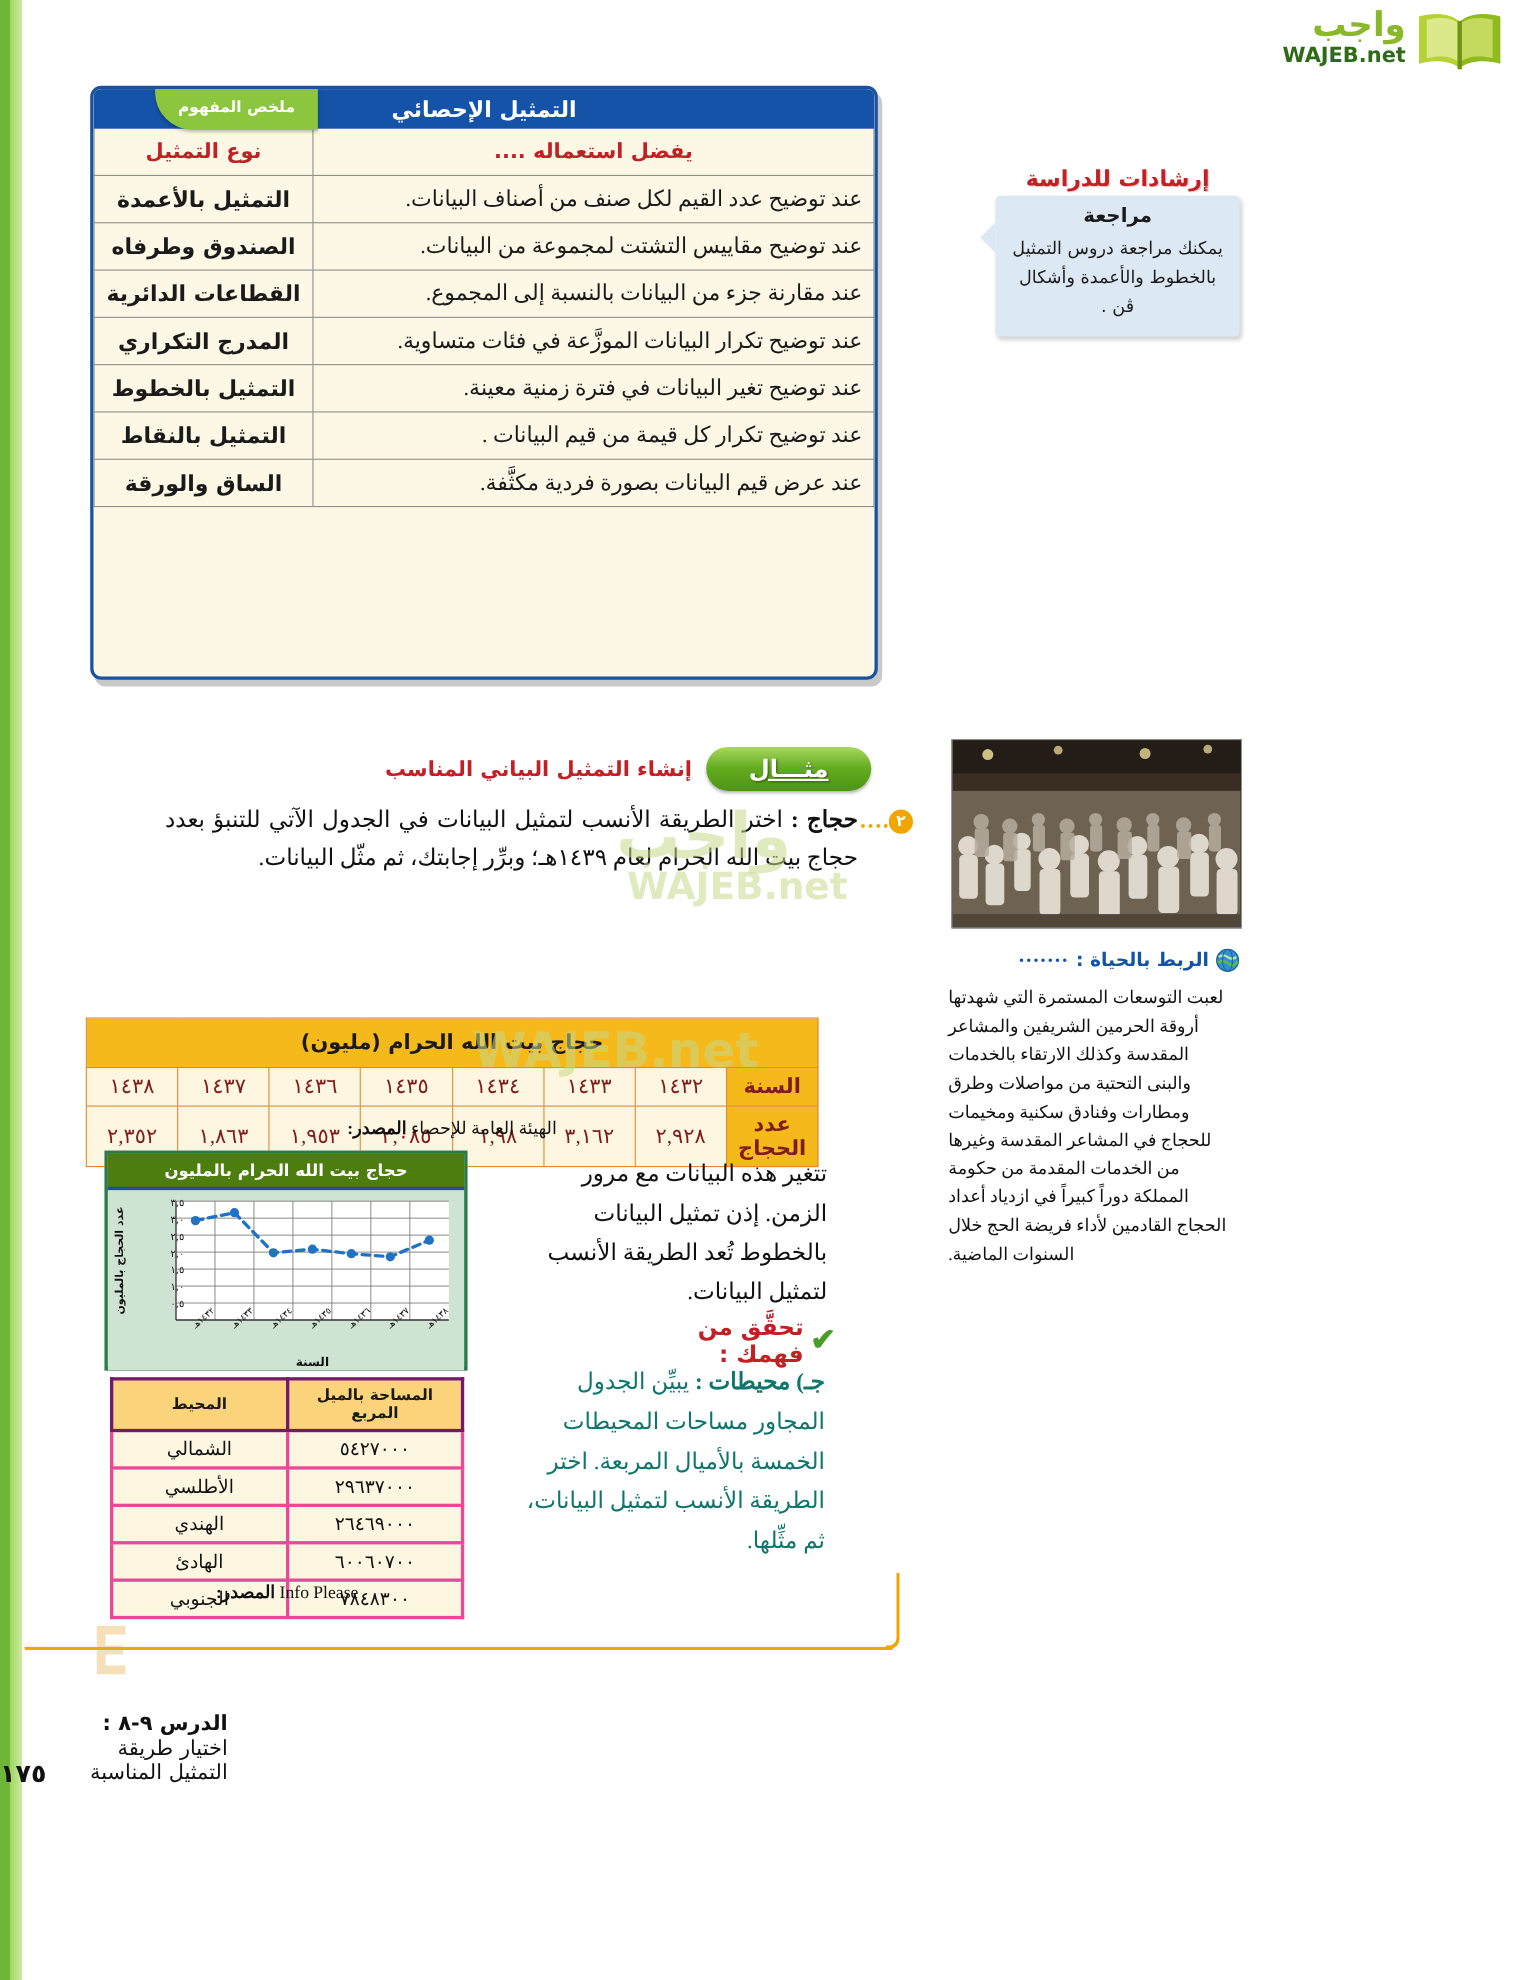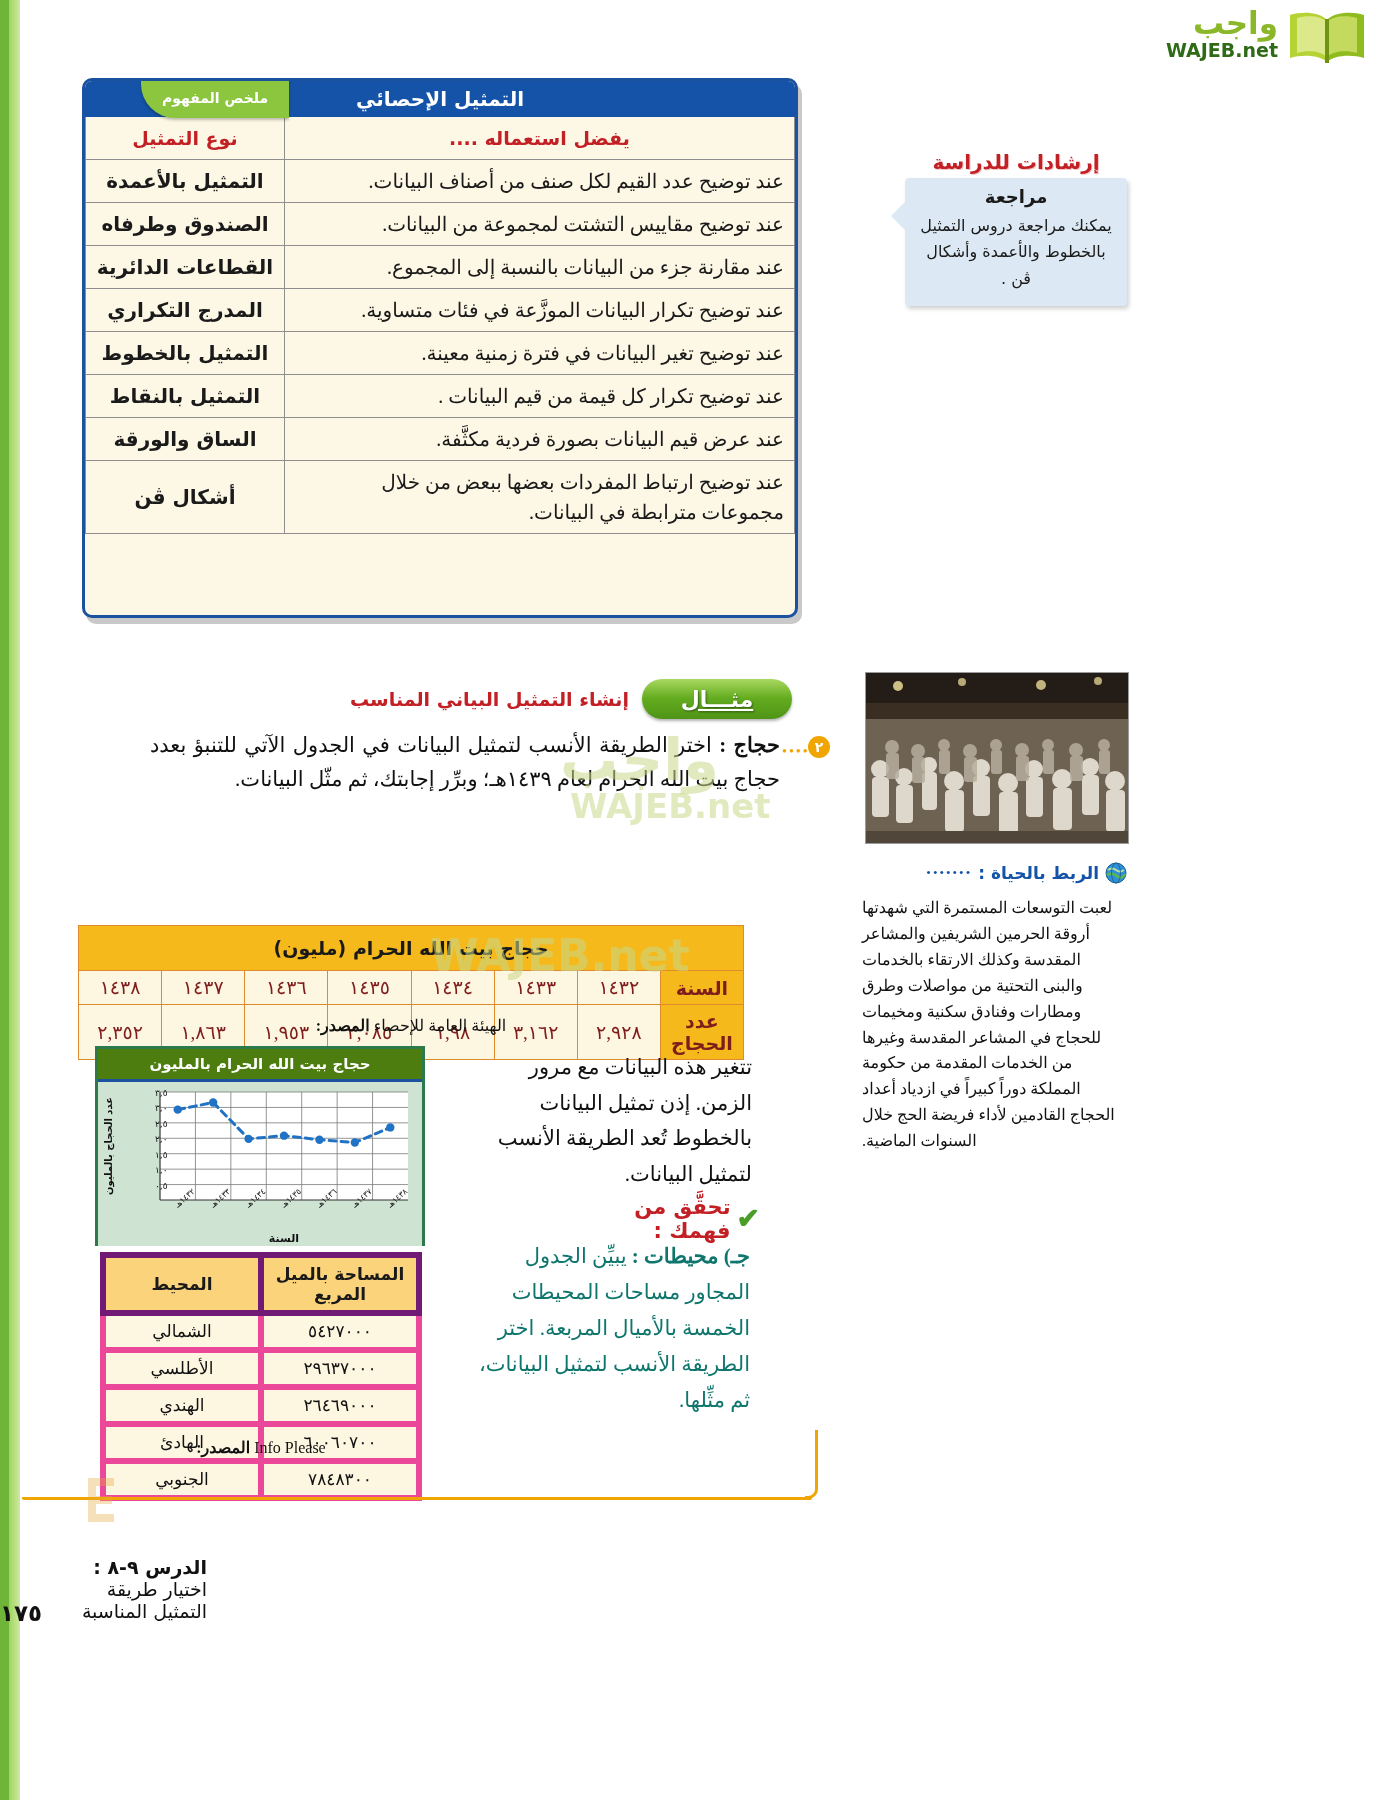--- a/index.html
+++ b/index.html
@@ -225,26 +225,26 @@
   .chk-body{
     position:absolute;left:470px;top:1238px;width:280px;
     text-align:right;font-size:21px;line-height:1.72;color:#0f766e;
   }
   .chk-body b{font-weight:bold;}
 
   
   .ocean-wrap{position:absolute;left:100px;top:1252px;width:322px;}
   table.ocean{width:100%;border-collapse:collapse;table-layout:fixed;}
   table.ocean th{
-    background:#fbd37a;border:6px solid #701a75;
-    font-size:17px;font-weight:bold;color:#1a1a1a;padding:6px 2px;
+    background:#fbd37a;border:3px solid #701a75;
+    font-size:14px;font-weight:bold;color:#1a1a1a;padding:6px 2px;
     font-family:"DejaVu Sans","Liberation Sans",sans-serif;
   }
   table.ocean td{
-    background:#fdf6e0;border:6px solid #ec4899;
+    background:#fdf6e0;border:3px solid #ec4899;
     font-size:17px;text-align:center;padding:5px 2px;color:#111;
   }
   .ocean-src{
     position:absolute;left:100px;top:1438px;width:322px;
     text-align:center;font-size:16px;color:#111;
   }
   .ocean-src b{font-weight:bold;}
 
   
   .bottom-rule{
@@ -336,24 +336,20 @@
           <td class="use">عند توضيح تغير البيانات في فترة زمنية معينة.</td>
           <td class="type">التمثيل بالخطوط</td>
         </tr>
         <tr>
           <td class="use">عند توضيح تكرار كل قيمة من قيم البيانات .</td>
           <td class="type">التمثيل بالنقاط</td>
         </tr>
         <tr>
           <td class="use">عند عرض قيم البيانات بصورة فردية مكثَّفة.</td>
           <td class="type">الساق والورقة</td>
-        </tr>
-        <tr>
-          <td class="use">عند توضيح ارتباط المفردات بعضها ببعض من خلال مجموعات مترابطة في البيانات.</td>
-          <td class="type">أشكال ڤن</td>
         </tr>
       </tbody>
     </table>
   </div>
 </div>
 
 <div class="guide">
   <div class="guide-title">إرشادات للدراسة</div>
   <div class="guide-bubble">
     <div class="guide-sub">مراجعة</div>

